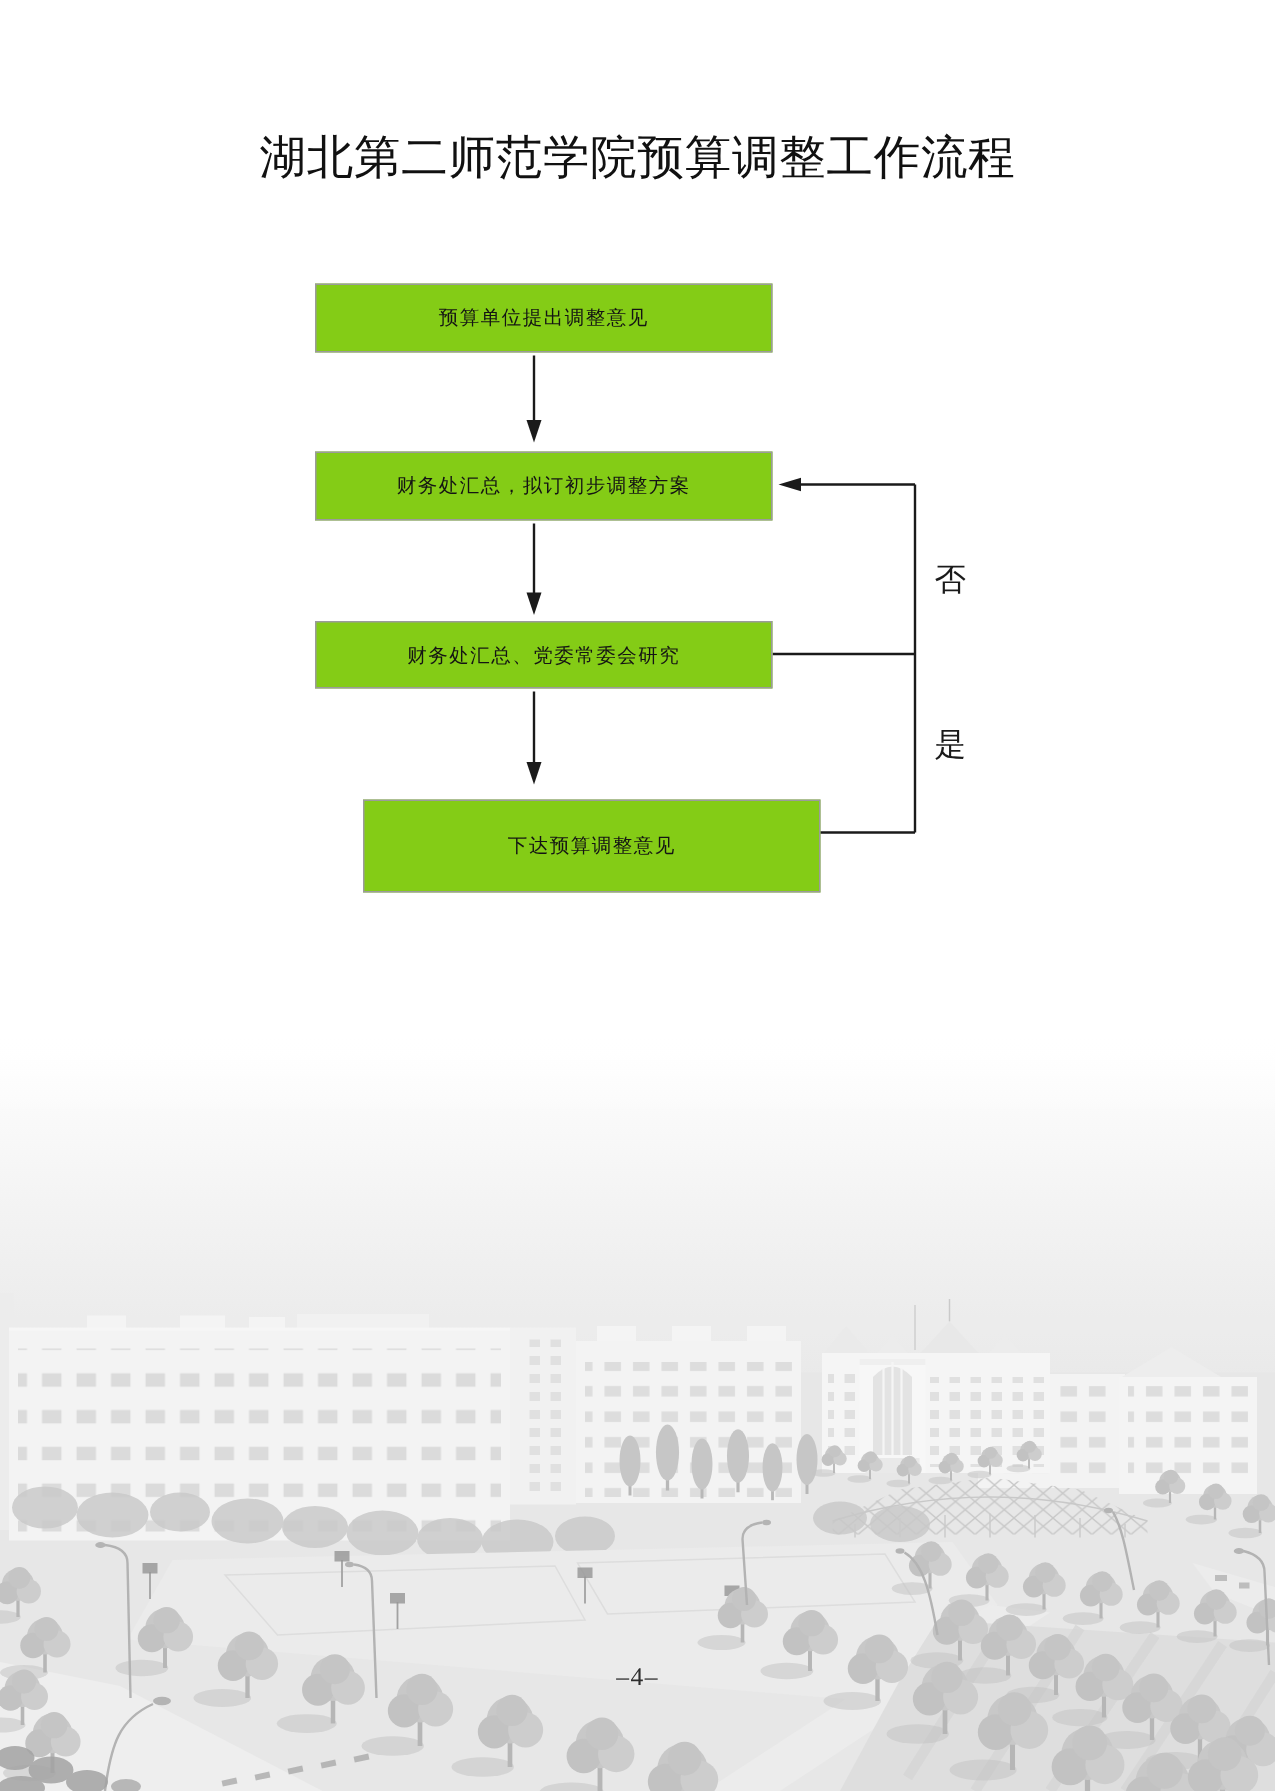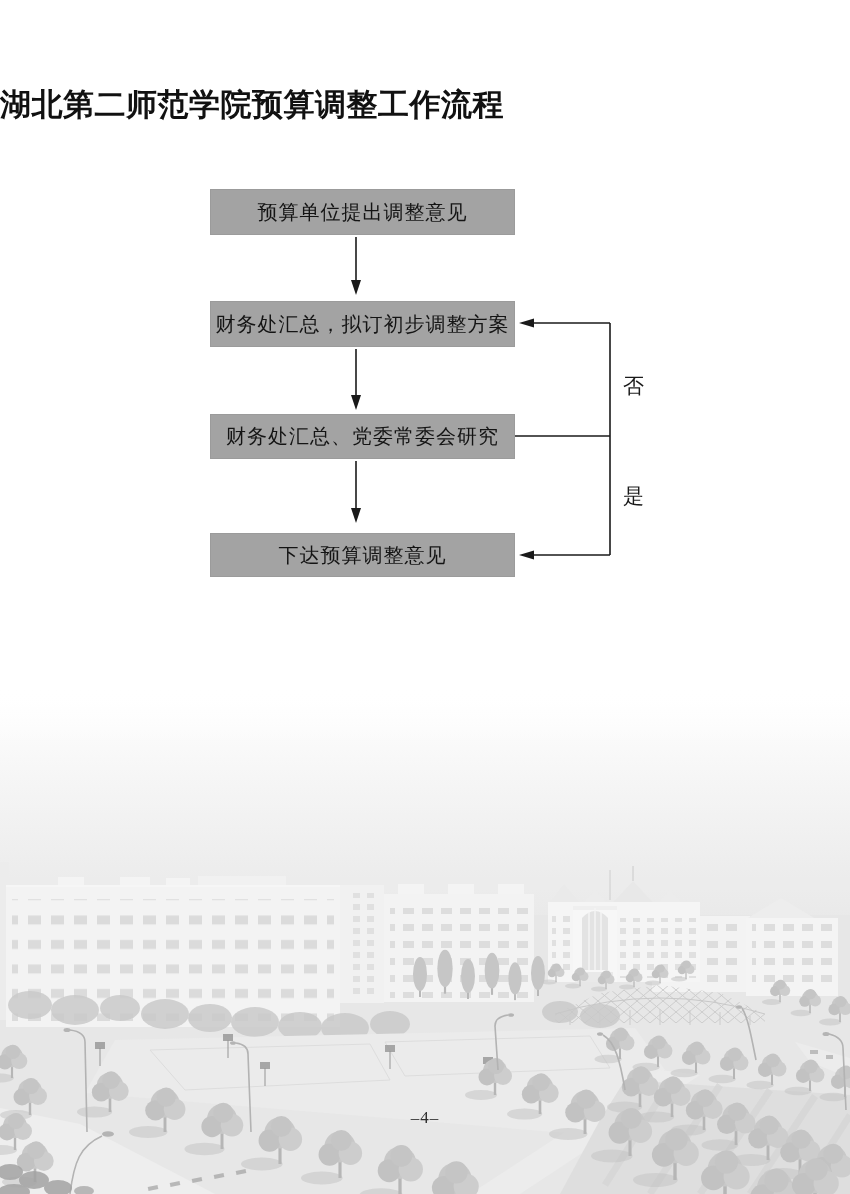--- a/index.html
+++ b/index.html
@@ -3,35 +3,35 @@
 <meta charset="utf-8">
 <style>
   html,body{margin:0;padding:0;background:#fff;}
   .page{
     position:relative; width:850px; height:1194px; background:#ffffff;
     overflow:hidden; font-family:"Liberation Serif","DejaVu Serif",serif;
   }
   .bg-photo{position:absolute; left:0; top:0; width:850px; height:1194px; z-index:0;}
   .title{
     position:absolute; top:84px; left:0; width:850px; margin:0;
-    text-align:left; font-size:31px; font-weight:700; color:#111;
+    text-align:center; font-size:31px; font-weight:400; color:#111;
     letter-spacing:0.5px; z-index:3;
   }
   .flow-layer{position:absolute; left:0; top:0; width:850px; height:620px; z-index:1; pointer-events:none;}
   .flow-box{
     position:absolute; left:210px; width:305px; box-sizing:border-box;
-    background:#a3a3a3; border:1px solid #9b9b9b;
+    background:#84cc16; border:1px solid #9b9b9b;
     display:flex; align-items:center; justify-content:center;
-    font-size:20px; color:#141414; letter-spacing:1px; z-index:2;
+    font-size:13px; color:#141414; letter-spacing:1px; z-index:2;
     white-space:nowrap;
   }
   .box-1{top:189px; height:46px;}
   .box-2{top:301px; height:46px;}
   .box-3{top:414px; height:45px;}
-  .box-4{top:533px; height:44px;}
+  .box-4{top:533px; height:62px;margin-left:32px;}
   .branch-label{font-size:21px; fill:#1a1a1a; font-family:"Liberation Serif","DejaVu Serif",serif;}
   .page-number{
     position:absolute; top:1108px; left:0; width:850px; text-align:center;
     font-size:17px; color:#2d2d2d; z-index:3; letter-spacing:1px;
   }
 </style>
 </head>
 <body>
 
 <div class="page">

